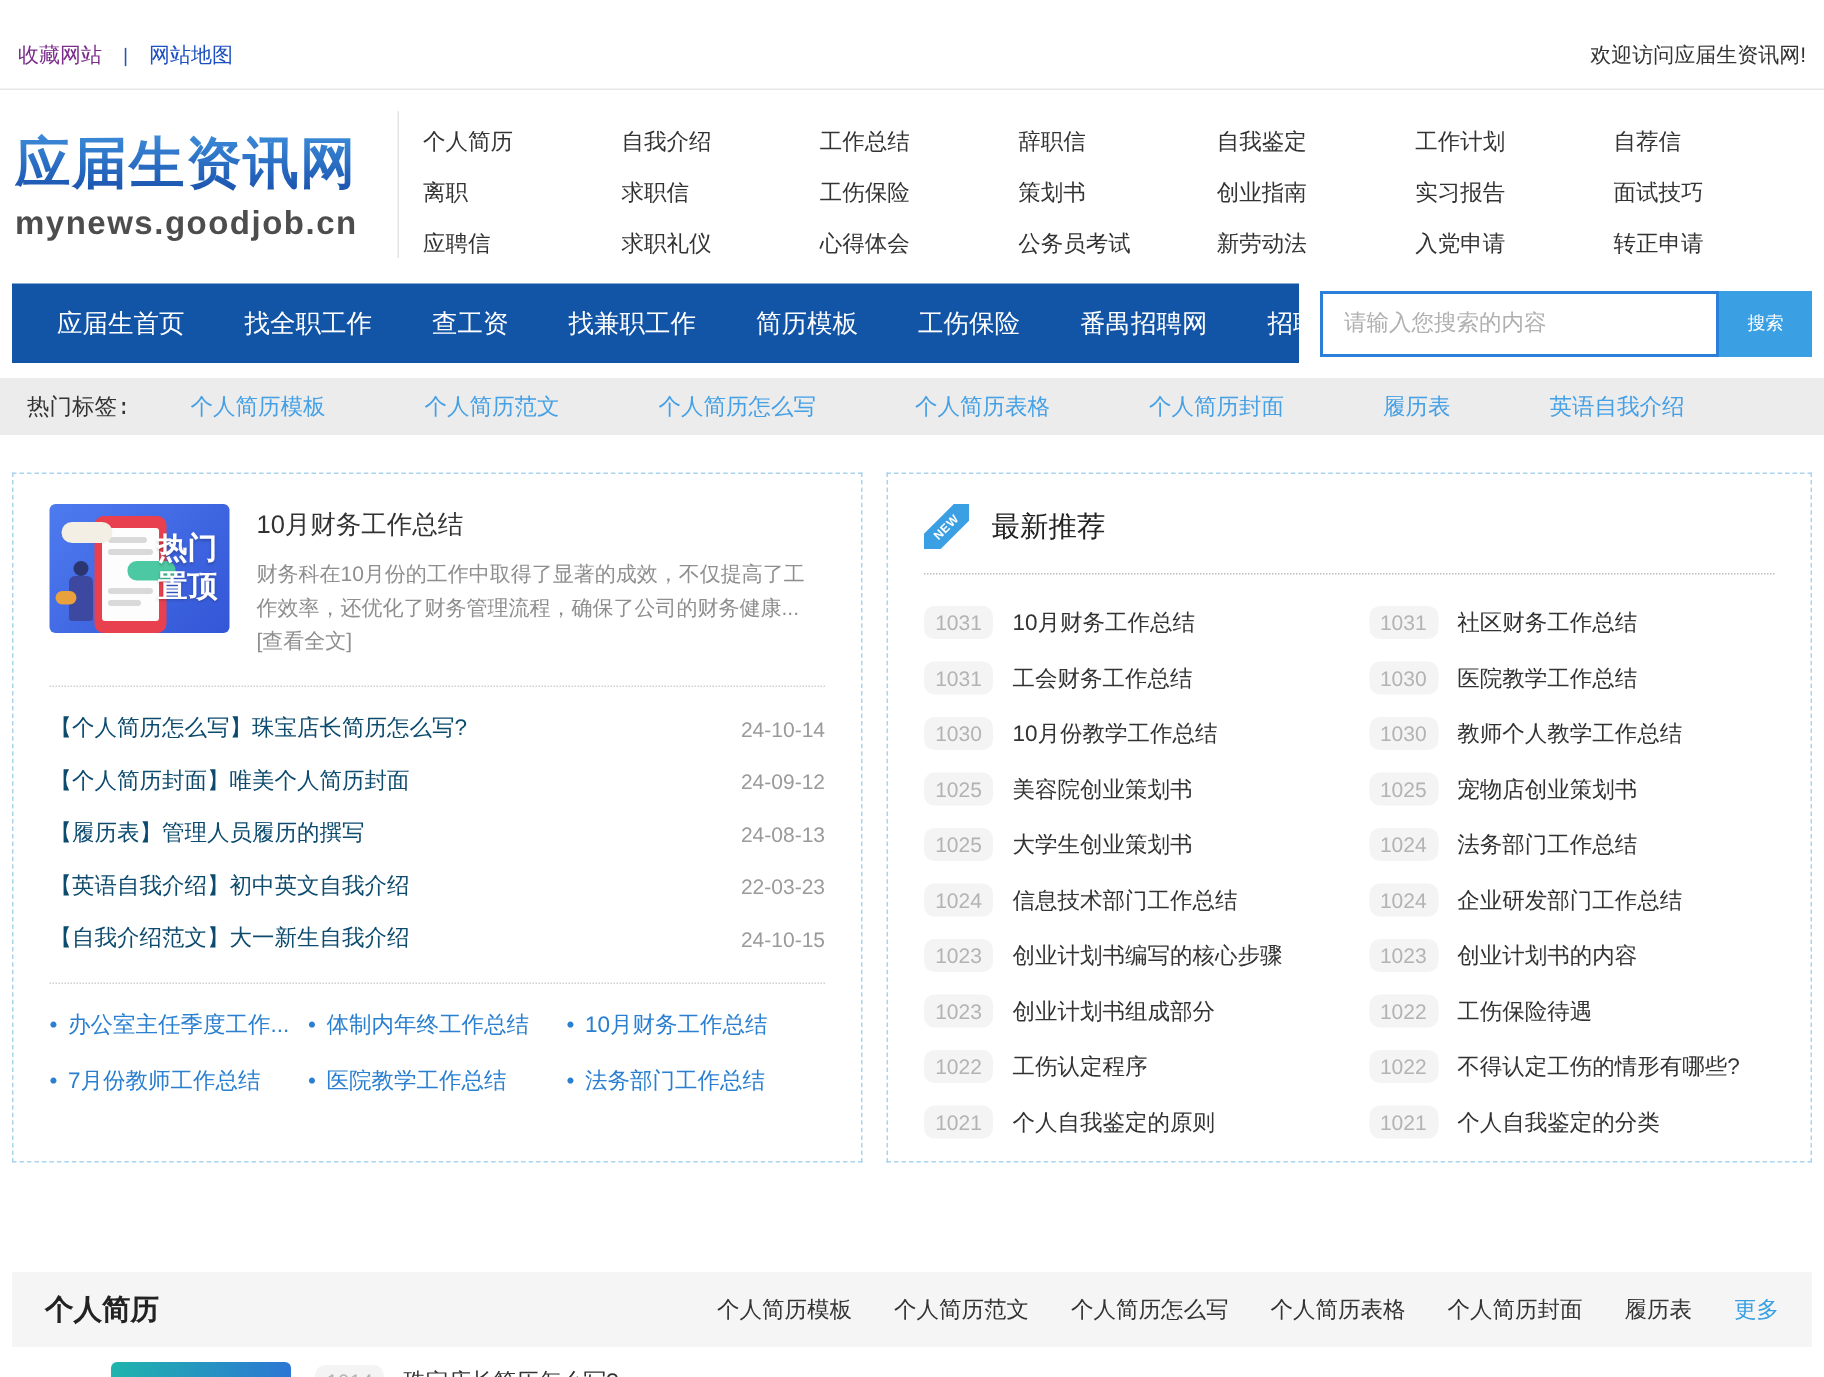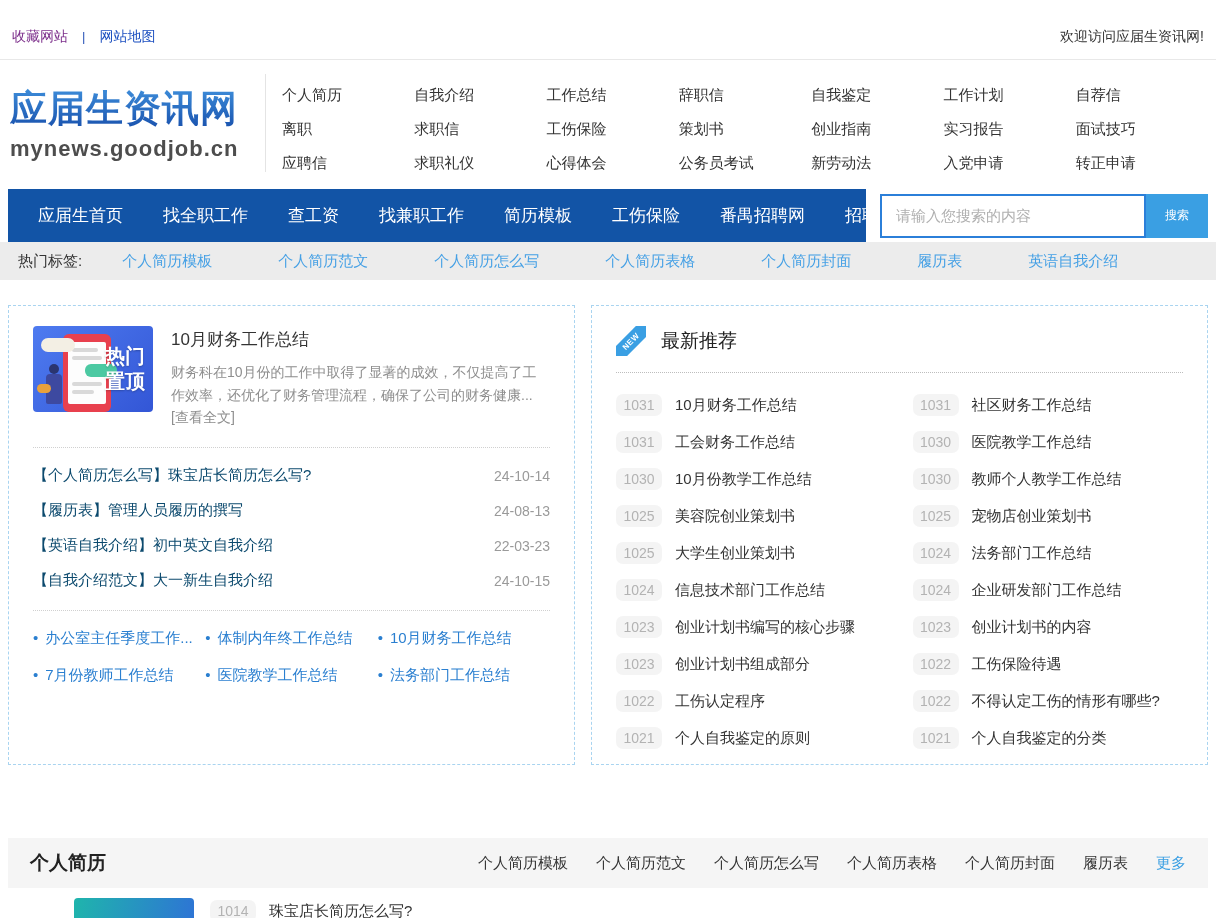--- a/index.html
+++ b/index.html
@@ -34,22 +34,22 @@
             width:858px; padding:0 10px; }
   .nav-item { color:#fff; font-size:17px; padding:0 20px; white-space:nowrap; }
   .search { margin-left:auto; display:flex; height:44px; }
   .search input { width:266px; height:44px; border:2px solid #2b7fd9; padding:0 14px;
                   font-size:15px; color:#333; outline:none; font-family:inherit; }
   .search input::placeholder { color:#b0b0b0; }
   .search button { width:62px; height:44px; border:none; background:var(--accent_blue,#3a9fe3);
                    color:#fff; font-size:12px; cursor:pointer; font-family:inherit; }
 
   
-  .tagbar { background:#ececec; height:38px; display:flex; align-items:center;
-            padding:0 18px; }
+  .tagbar { background:#ececec; margin-top:10px; height:38px; display:flex; align-items:center;
+            padding:0 18px;font-family:Liberation Mono, monospace; }
   .tagbar-label { font-size:15px; color:#333; margin-right:40px; }
   .tagbar-tags { display:flex; flex:1; }
   .tagbar a { color:var(--tag_blue,#45a0e5); font-size:15px; margin-right:66px; white-space:nowrap; }
 
   
   .main { display:flex; gap:16px; margin:25px 8px 0; height:460px; }
   .card { border:1px dashed #a9d4f0; background:#fff; padding:20px 24px; overflow:hidden; }
   .card-left { width:567px; }
   .card-right { flex:1; }
 
@@ -225,20 +225,24 @@
         </div>
       </div>
 
       <div class="alist">
 
           <div class="arow">
             <a>【个人简历怎么写】珠宝店长简历怎么写?</a>
             <span class="adate">24-10-14</span>
           </div>
 
+          <div class="arow">
+            <a>【个人简历封面】唯美个人简历封面</a>
+            <span class="adate">24-09-12</span>
+          </div>
 
           <div class="arow">
             <a>【履历表】管理人员履历的撰写</a>
             <span class="adate">24-08-13</span>
           </div>
 
           <div class="arow">
             <a>【英语自我介绍】初中英文自我介绍</a>
             <span class="adate">22-03-23</span>
           </div>

